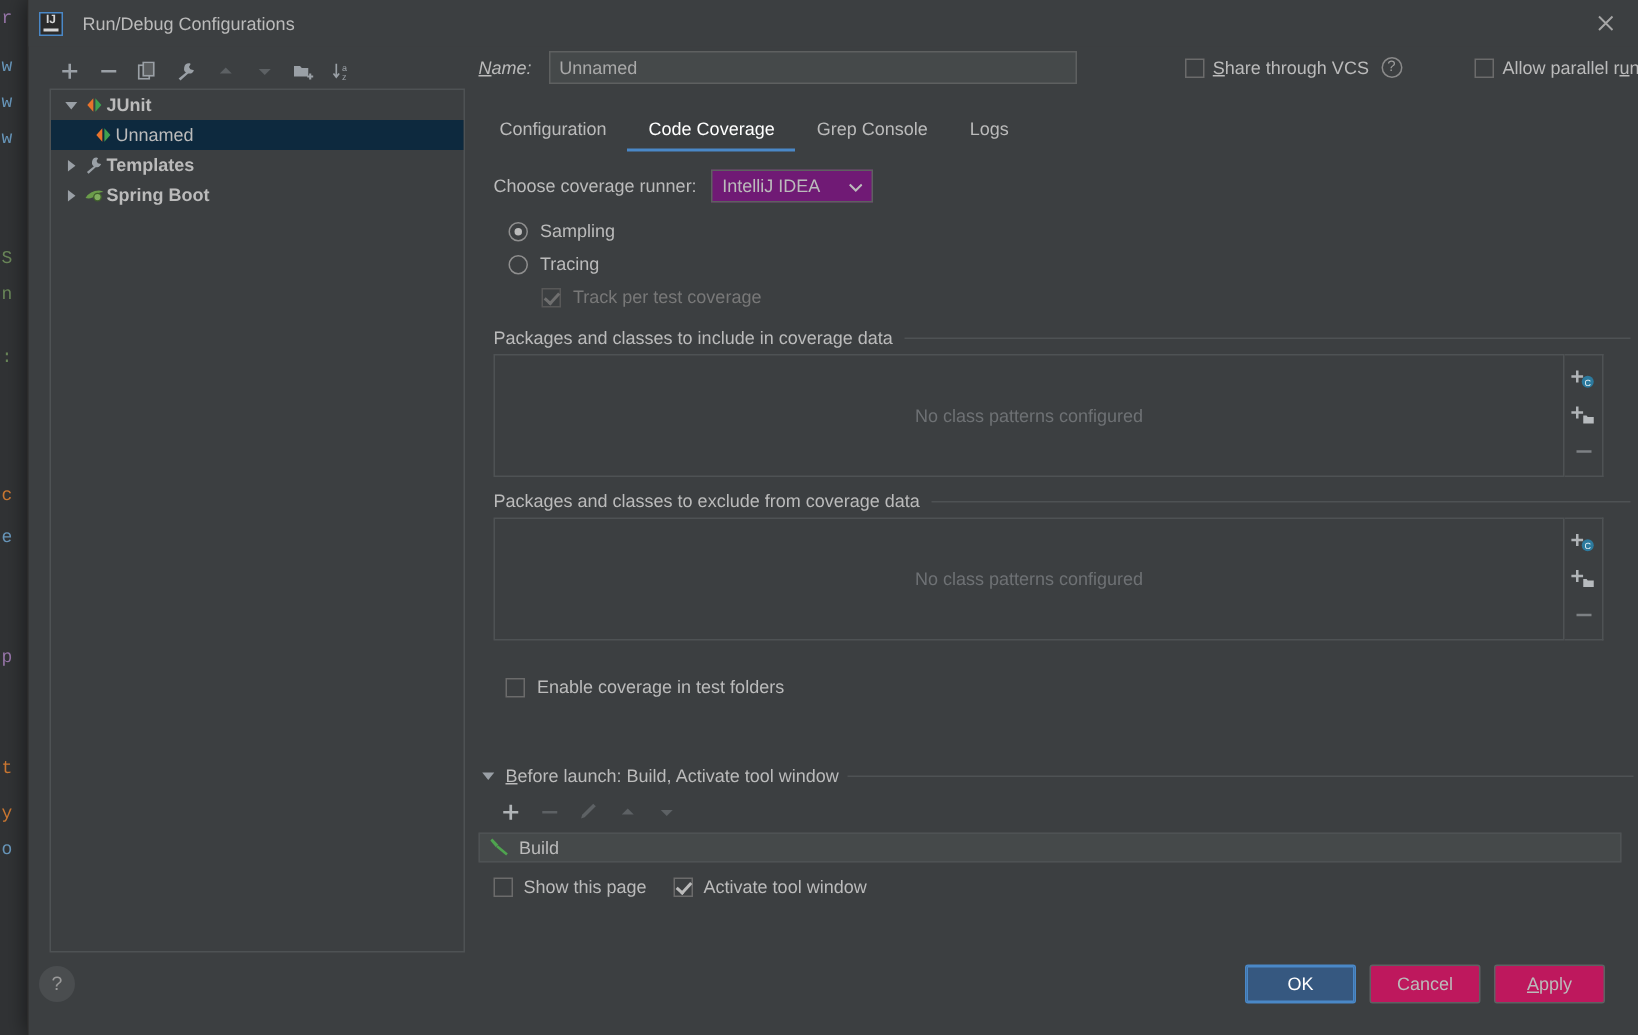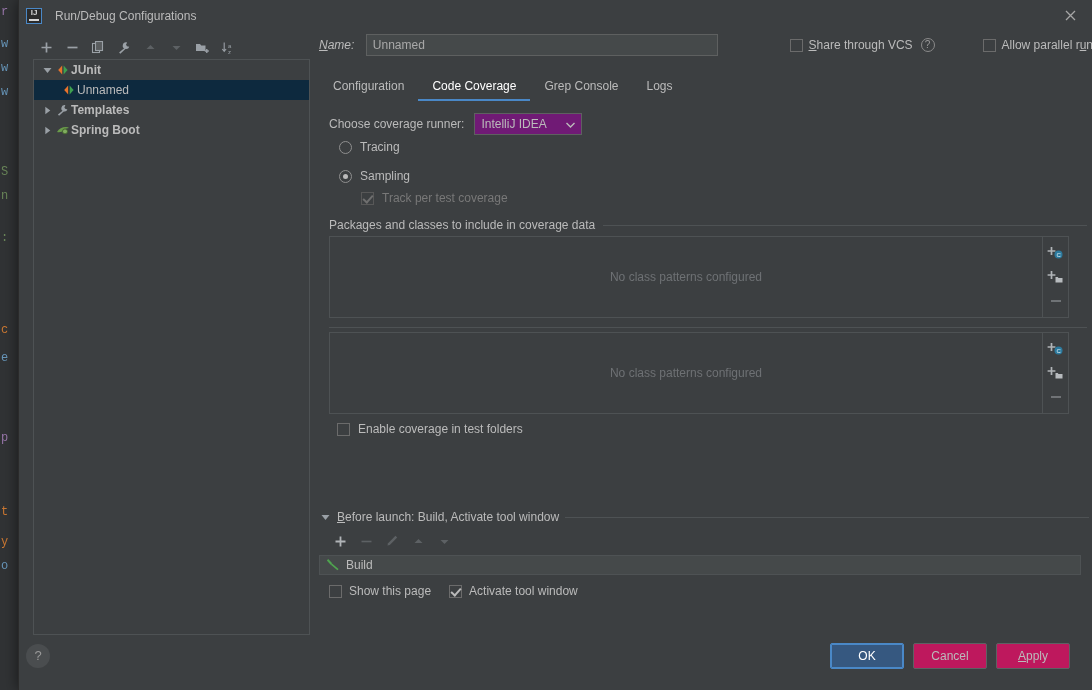--- a/index.html
+++ b/index.html
@@ -207,21 +207,21 @@
     border: 1px solid #4e5254; border-left: none;
     display: flex; flex-direction: column; align-items: center;
     justify-content: space-around; padding: 4px 0;
   }
   .side-btn {
     width: 22px; height: 20px;
     display: flex; align-items: center; justify-content: center;
     cursor: pointer;
   }
 
-  .bottom-check { display: flex; align-items: center; gap: 8px; margin-top: 8px; margin-left: 8px; cursor: pointer; }
+  .bottom-check { display: flex; align-items: center; gap: 8px; margin-top: 24px; margin-left: 8px; cursor: pointer; }
 
   
   #before-launch { position: absolute; left: 300px; top: 510px; width: 770px; }
   #bl-head { display: flex; align-items: center; gap: 6px; }
   #bl-head .tri { width: 12px; display: flex; align-items: center; justify-content: center; cursor: pointer; }
   #bl-head .st { font-size: 12px; color: #bbbbbb; white-space: nowrap; }
   #bl-head .st u { text-decoration: underline; }
   #bl-head .line { flex: 1; height: 1px; background: #4e5254; }
 
   #bl-toolbar { display: flex; align-items: center; margin-top: 6px; margin-left: 8px; }
@@ -424,27 +424,27 @@
       <div id="runner-combo">
         <span class="cmb-text">IntelliJ IDEA</span>
         <span>
           <svg width="9" height="6" viewBox="0 0 9 6">
               <path d="M0.5 1 L4.5 5 L8.5 1" stroke="#bbbbbb" stroke-width="1.4" fill="none"></path>
             </svg>
         </span>
       </div>
     </div>
 
+    <div class="radio-row" style="margin-top:7px">
+      <span class="rdo checked"></span>
+      <span>Sampling</span>
+    </div>
     <div class="radio-row">
       <span class="rdo"></span>
       <span>Tracing</span>
-    </div>
-    <div class="radio-row" style="margin-top:7px">
-      <span class="rdo checked"></span>
-      <span>Sampling</span>
     </div>
     <div class="sub-check-row">
       <span class="cbx checked disabled"></span>
       <span class="lbl">Track per test coverage</span>
     </div>
 
     <div class="sect-head">
       <span class="st">Packages and classes to include in coverage data</span>
       <span class="line"></span>
     </div>
@@ -468,20 +468,21 @@
         </div>
         <div class="side-btn">
           <svg width="14" height="10" viewBox="0 0 14 10">
               <path d="M2 5 H12" stroke="#7d8184" stroke-width="1.6"></path>
             </svg>
         </div>
       </div>
     </div>
 
     <div class="sect-head">
+      <span class="st">Packages and classes to exclude from coverage data</span>
       <span class="line"></span>
     </div>
     <div class="list-wrap">
       <div class="list-box">
         <span class="list-empty">No class patterns configured</span>
       </div>
       <div class="side-bar">
         <div class="side-btn">
           <svg width="17" height="16" viewBox="0 0 17 16">
             <path d="M4.5 2 V10 M0.6 6 H8.4" stroke="#b0b4b7" stroke-width="1.7"></path>

